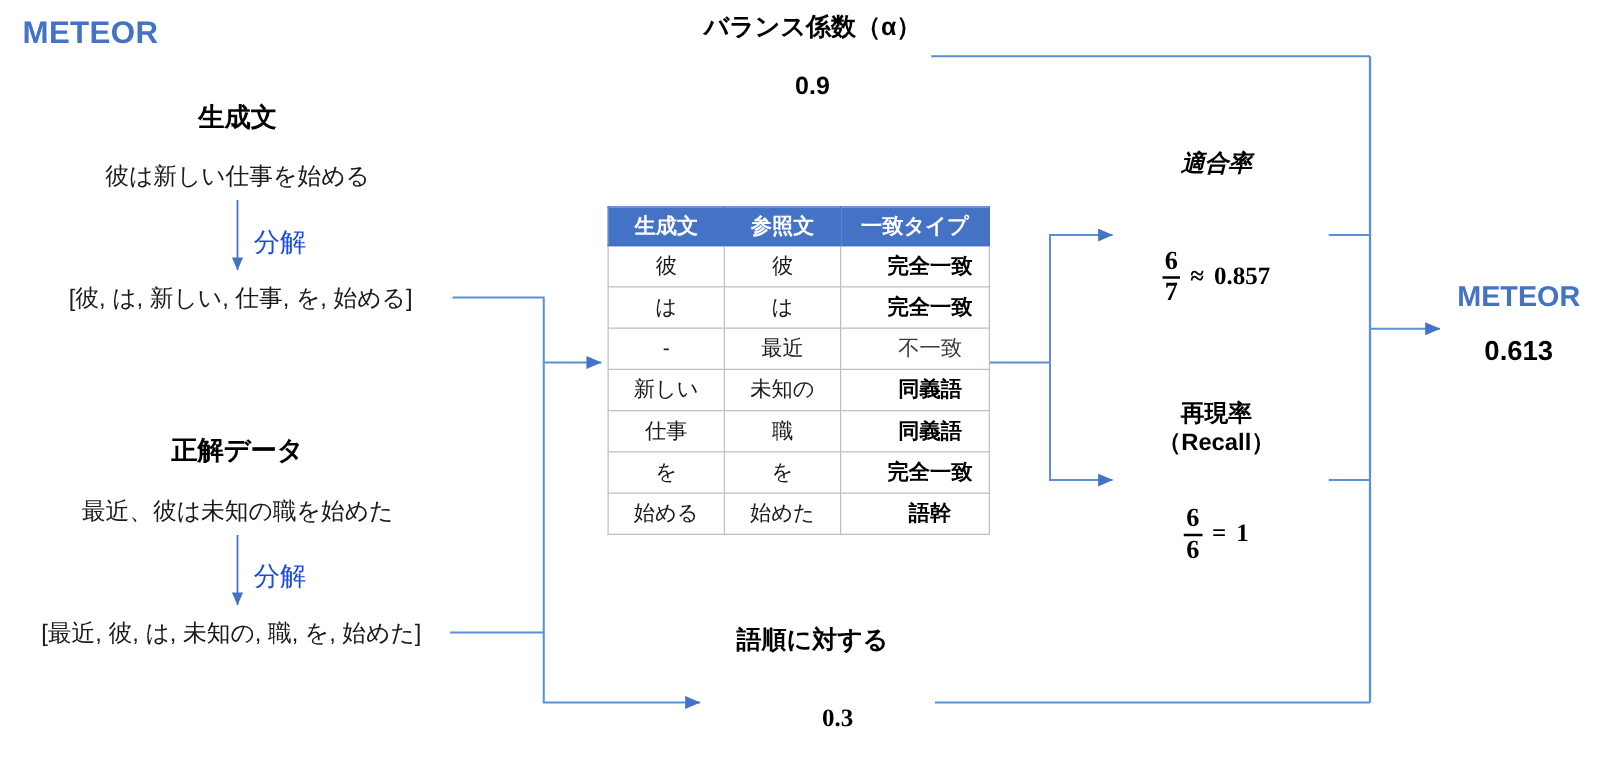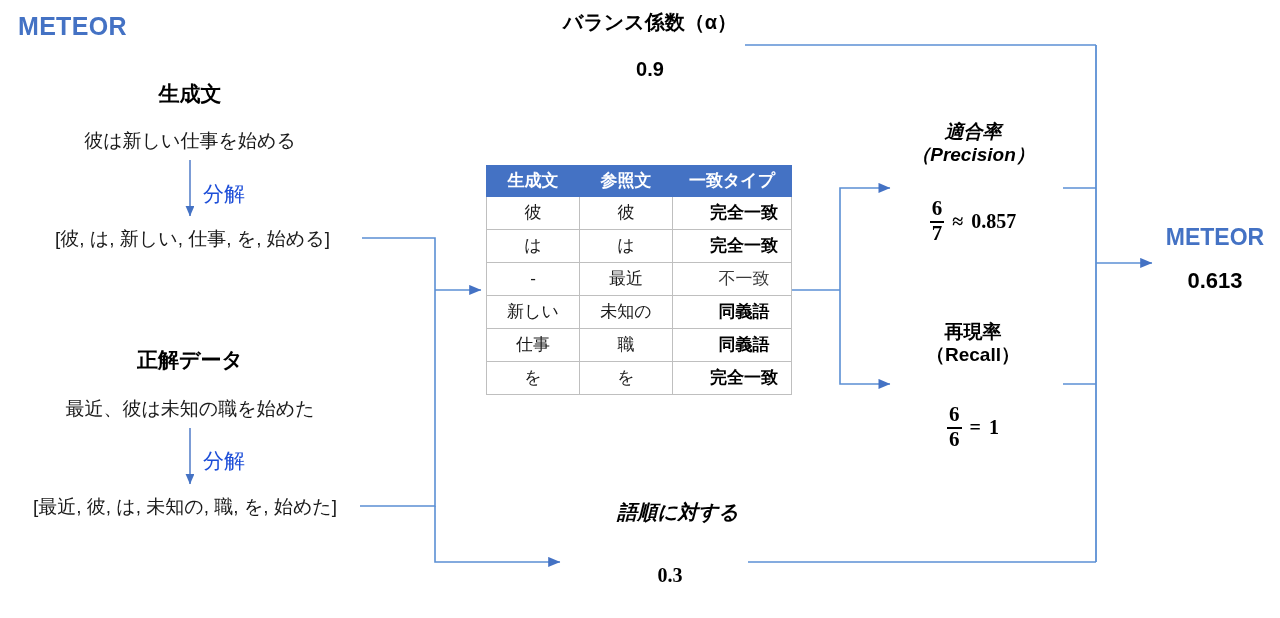--- a/index.html
+++ b/index.html
@@ -170,27 +170,31 @@
         <tr>
           <td>仕事</td>
           <td>職</td>
           <td class="type">同義語</td>
         </tr>
         <tr>
           <td>を</td>
           <td>を</td>
           <td class="type">完全一致</td>
         </tr>
+        <tr>
+          <td>始める</td>
+          <td>始めた</td>
+          <td class="type">語幹</td>
+        </tr>
       </tbody>
   </table>
 </div>
 
 <div class="abs metric-title" style="left:880px;top:120px;width:186px;font-style:italic;">
   <div>適合率</div>
-  <div>（Precision）</div>
 </div>
 <div class="abs frac-row" style="left:880px;top:198px;width:186px;">
   <span class="frac">
     <span class="num">6</span>
     <span class="den">7</span>
   </span>
   <span class="frac-op">≈</span>
   <span class="frac-op">0.857</span>
 </div>
 
@@ -203,19 +207,19 @@
     <span class="num">6</span>
     <span class="den">6</span>
   </span>
   <span class="frac-op">=</span>
   <span class="frac-op">1</span>
 </div>
 
 <div class="abs coef-title" style="left:500px;top:10px;width:300px;">バランス係数（α）</div>
 <div class="abs coef-val" style="left:500px;top:58px;width:300px;">0.9</div>
 
-<div class="abs coef-title" style="left:528px;top:500px;width:300px;font-style:italic;">
+<div class="abs coef-title" style="left:500px;top:500px;width:300px;">
   <div>語順に対する</div>
 </div>
 <div class="abs coef-val" style="left:520px;top:564px;width:300px;font-family:Liberation Serif, serif;">0.3</div>
 
 <div class="abs out-label" style="left:1152px;top:224px;width:126px;">METEOR</div>
 <div class="abs out-val" style="left:1152px;top:268px;width:126px;">0.613</div>
 
 </body></html>

